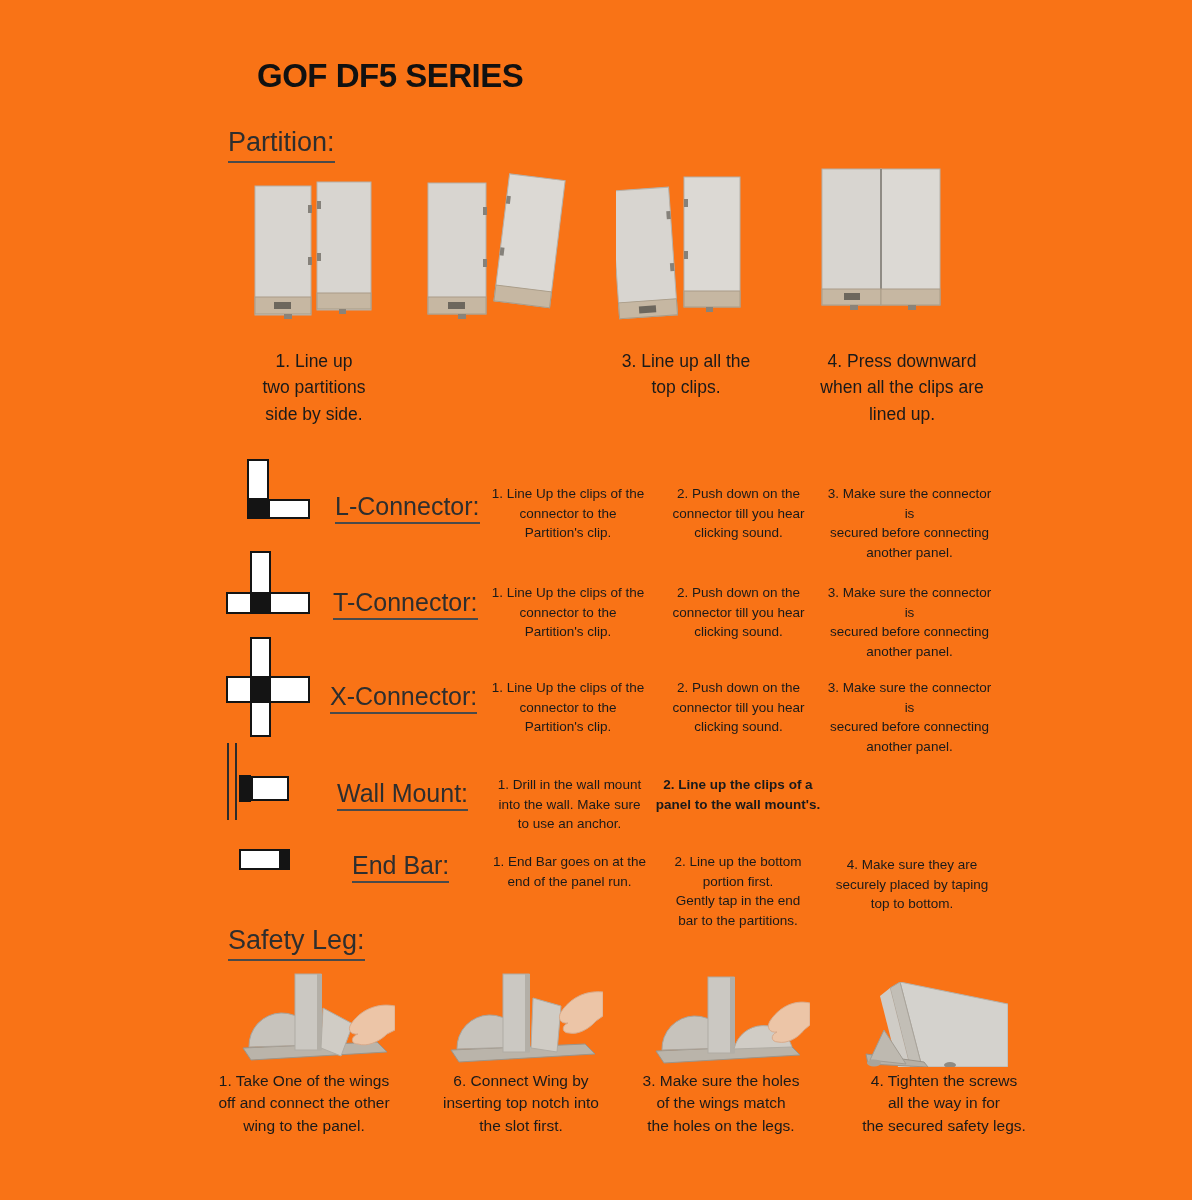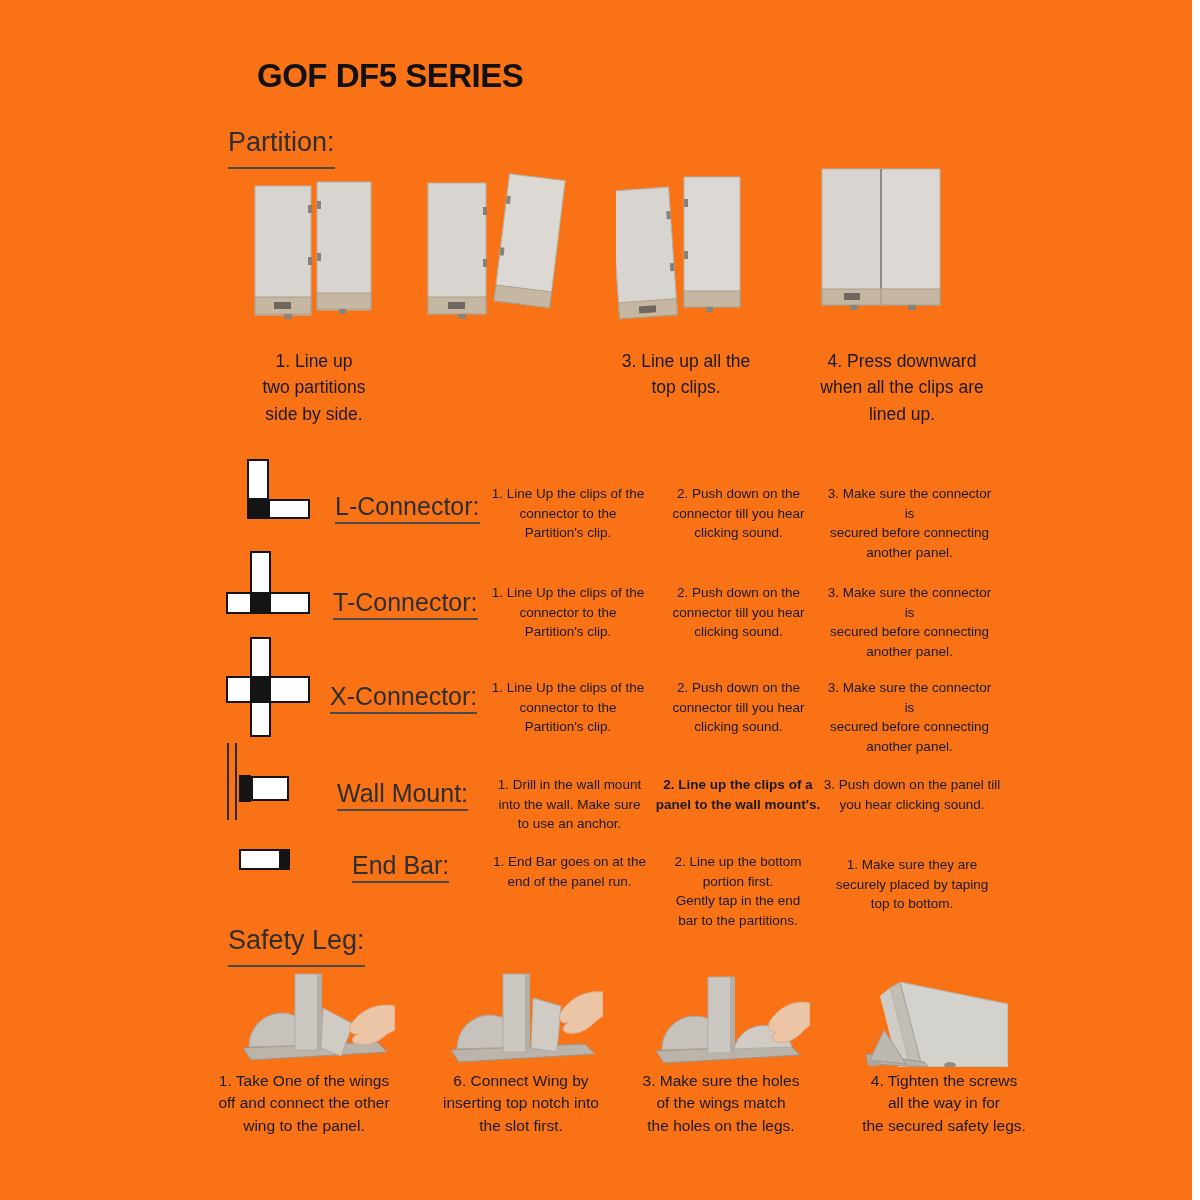--- a/index.html
+++ b/index.html
@@ -3,21 +3,21 @@
 <meta charset="utf-8">
 <style>
   html,body{margin:0;padding:0;background:#fff;}
   #page{position:relative;width:1192px;height:1200px;background:#f97316;
         font-family:"Liberation Sans", sans-serif;color:#1b1b1b;overflow:hidden;}
   .abs{position:absolute;}
   .brand{font-size:33px;font-weight:bold;letter-spacing:-0.5px;color:#111;}
   .banner{background:#161616;color:#fff;font-size:33px;font-weight:bold;
           text-align:center;line-height:56px;letter-spacing:-0.5px;}
   .section-heading{font-size:27px;color:#2e2e2e;border-bottom:2px solid #4a4a4a;
-          padding-bottom:9px;display:inline-block;}
+          padding-bottom:3px;display:inline-block;}
   .conn-label{font-size:25px;color:#2e2e2e;border-bottom:2px solid #4a4a4a;
           padding-bottom:1px;display:inline-block;}
   .step-lg{font-size:17.5px;line-height:1.5;text-align:center;white-space:pre-line;color:#1a1a1a;}
   .step-sm{font-size:13.5px;line-height:1.45;text-align:center;white-space:pre-line;color:#1a1a1a;}
   .step-md{font-size:15.5px;line-height:1.45;text-align:center;white-space:pre-line;color:#1a1a1a;}
   .drect{position:absolute;border:2px solid #141414;background:#fff;box-sizing:border-box;}
   .dblack{position:absolute;background:#141414;}
   .wline{position:absolute;width:2px;background:#2c2c2c;}
   svg{display:block;}
 </style>
@@ -165,37 +165,35 @@
     <div class="drect" style="left:251px;top:776px;width:38px;height:25px;"></div>
   </div>
   <div class="abs" style="left:337px;top:779px;">
     <span class="conn-label">Wall Mount:</span>
   </div>
   <div class="abs step-sm" style="left:487px;top:775px;width:165px;">1.  Drill in the wall mount
 into the wall. Make sure
 to use an anchor.</div>
   <div class="abs step-sm" style="left:652px;top:775px;width:172px;font-weight:bold;">2.  Line up the clips of a
 panel to the wall mount's.</div>
-  <div class="abs step-sm" style="left:822px;top:775px;width:180px;">3.  Push down on the panel till
-you hear clicking sound.</div>
 
   <div>
     <div class="drect" style="left:239px;top:849px;width:51px;height:21px;"></div>
     <div class="dblack" style="left:279px;top:851px;width:9px;height:17px;"></div>
   </div>
   <div class="abs" style="left:352px;top:851px;">
     <span class="conn-label">End Bar:</span>
   </div>
   <div class="abs step-sm" style="left:487px;top:852px;width:165px;">1.  End Bar goes on at the
 end of the panel run.</div>
   <div class="abs step-sm" style="left:652px;top:852px;width:172px;">2.  Line up the bottom
 portion first.
 Gently tap in the end
 bar to the partitions.</div>
-  <div class="abs step-sm" style="left:822px;top:855px;width:180px;">1.  Make sure they are
+  <div class="abs step-sm" style="left:822px;top:855px;width:180px;">4.  Make sure they are
 securely placed by taping
 top to bottom.</div>
 
   <div class="abs" style="left:228px;top:925px;">
     <span class="section-heading">Safety Leg:</span>
   </div>
 
   <div class="abs" style="left:235px;top:972px;">
     <svg width="160" height="95" viewBox="0 0 160 95">
       <polygon points="8,76 142,70 152,80 16,88" fill="#bab4aa" stroke="#9b958b"></polygon>

